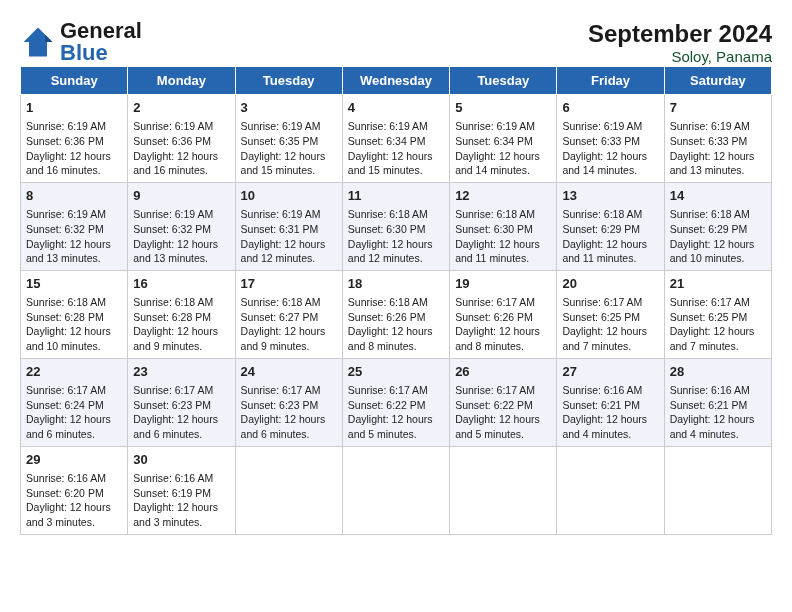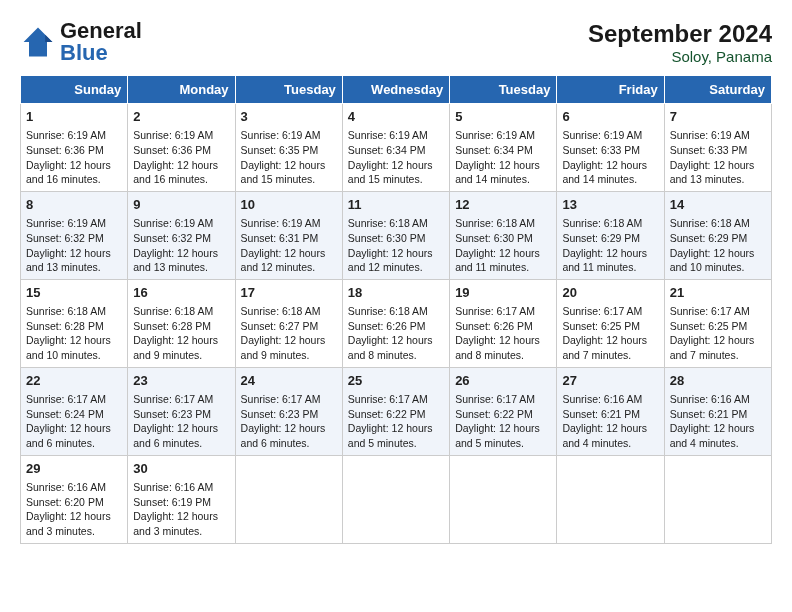--- a/index.html
+++ b/index.html
@@ -7,21 +7,21 @@
       font-family: Arial, sans-serif;
       background: #fff;
       width: 792px;
       min-height: 612px;
       padding: 20px;
     }
     .header {
       display: flex;
       justify-content: space-between;
       align-items: flex-start;
-      margin-bottom: 10px;
+      margin-bottom: 1px;
     }
     .logo {
       display: flex;
       align-items: center;
       gap: 4px;
     }
     .logo-text {
       font-size: 22px;
       font-weight: bold;
       color: #1a1a1a;
@@ -46,21 +46,21 @@
     table {
       width: 100%;
       border-collapse: collapse;
     }
     th {
       background-color: #2666b0;
       color: #fff;
       font-size: 13px;
       font-weight: bold;
       padding: 6px 6px;
-      text-align: right;
+      text-align: center;
       border: 1px solid #fff;
     }
     td {
       border: 1px solid #ccc;
       vertical-align: top;
       padding: 4px 5px;
       font-size: 10.5px;
       color: #222;
       width: calc(100% / 7);
       min-height: 80px;

